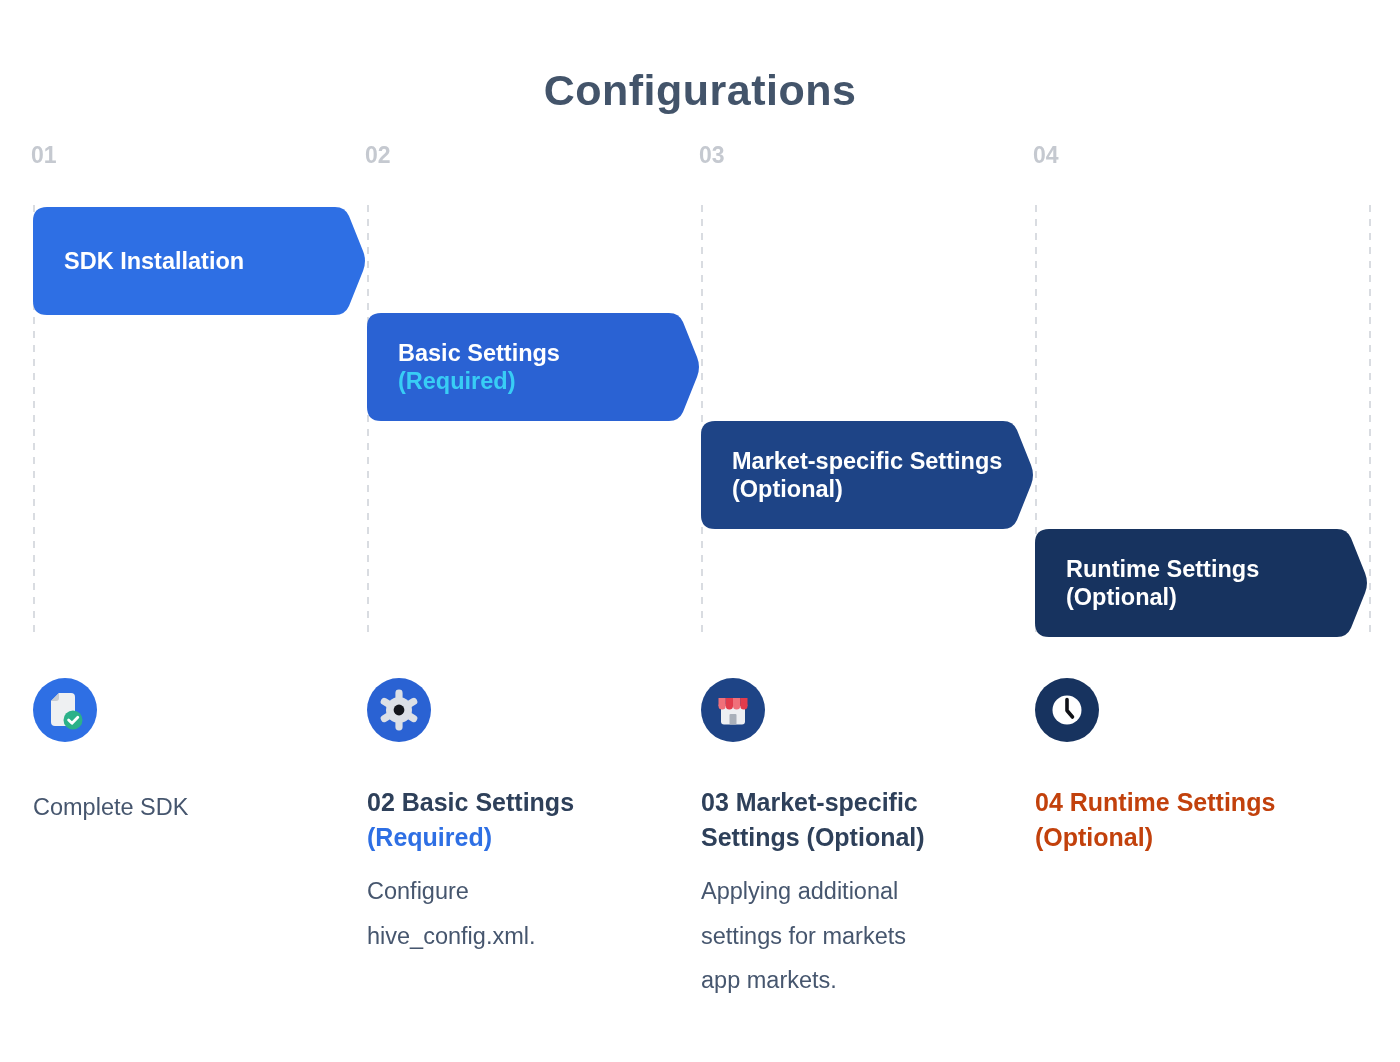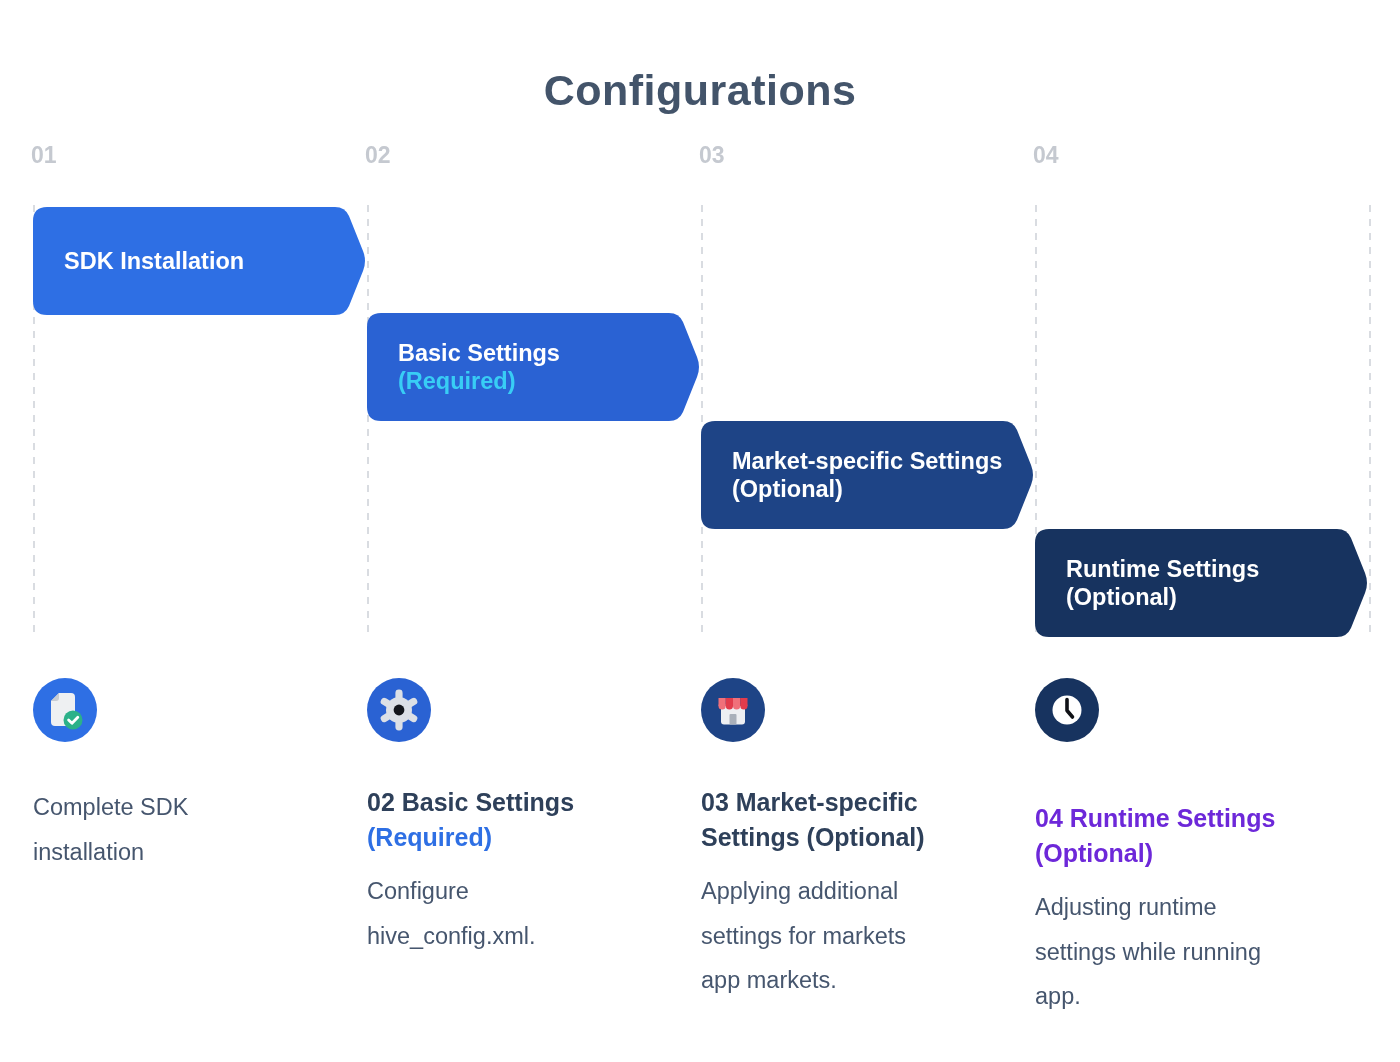--- a/index.html
+++ b/index.html
@@ -134,21 +134,20 @@
     <svg viewBox="0 0 64 64" width="64" height="64">
       <circle cx="32" cy="32" r="32" fill="currentColor"></circle>
       <circle cx="32" cy="32" r="14.5" fill="#ffffff"></circle>
       <path d="M32,21.5 L32,32.5 L37.5,39" fill="none" stroke="#101217" stroke-width="3.6" stroke-linecap="round" stroke-linejoin="round"></path>
     </svg>
   </div>
 
   <div class="col" style="left:33px">
     <div class="desc" style="color: rgb(70, 86, 110);">
       <span class="dline">Complete SDK</span>
-      <span class="dline">installation</span>
     </div>
   </div>
 
   <div class="col" style="left:367px">
     <div class="heading" style="color: rgb(46, 64, 90);">
       <span class="hline">02 Basic Settings</span>
       <span class="hline" style="color: rgb(46, 111, 228);">(Required)</span>
     </div>
     <div class="desc" style="color: rgb(70, 86, 110);">
       <span class="dline">Configure</span>
@@ -162,24 +161,19 @@
       <span class="hline">Settings (Optional)</span>
     </div>
     <div class="desc" style="color: rgb(70, 86, 110);">
       <span class="dline">Applying additional</span>
       <span class="dline">settings for markets</span>
       <span class="dline">app markets.</span>
     </div>
   </div>
 
   <div class="col" style="left:1035px">
-    <div class="heading" style="color: #6d28d9; margin-top: 16px;">
+    <div class="heading" style="color: #c2410c;">
       <span class="hline">04 Runtime Settings</span>
       <span class="hline">(Optional)</span>
-    </div>
-    <div class="desc" style="color: rgb(70, 86, 110);">
-      <span class="dline">Adjusting runtime</span>
-      <span class="dline">settings while running</span>
-      <span class="dline">app.</span>
     </div>
   </div>
 
 </div>
 
 </body></html>

